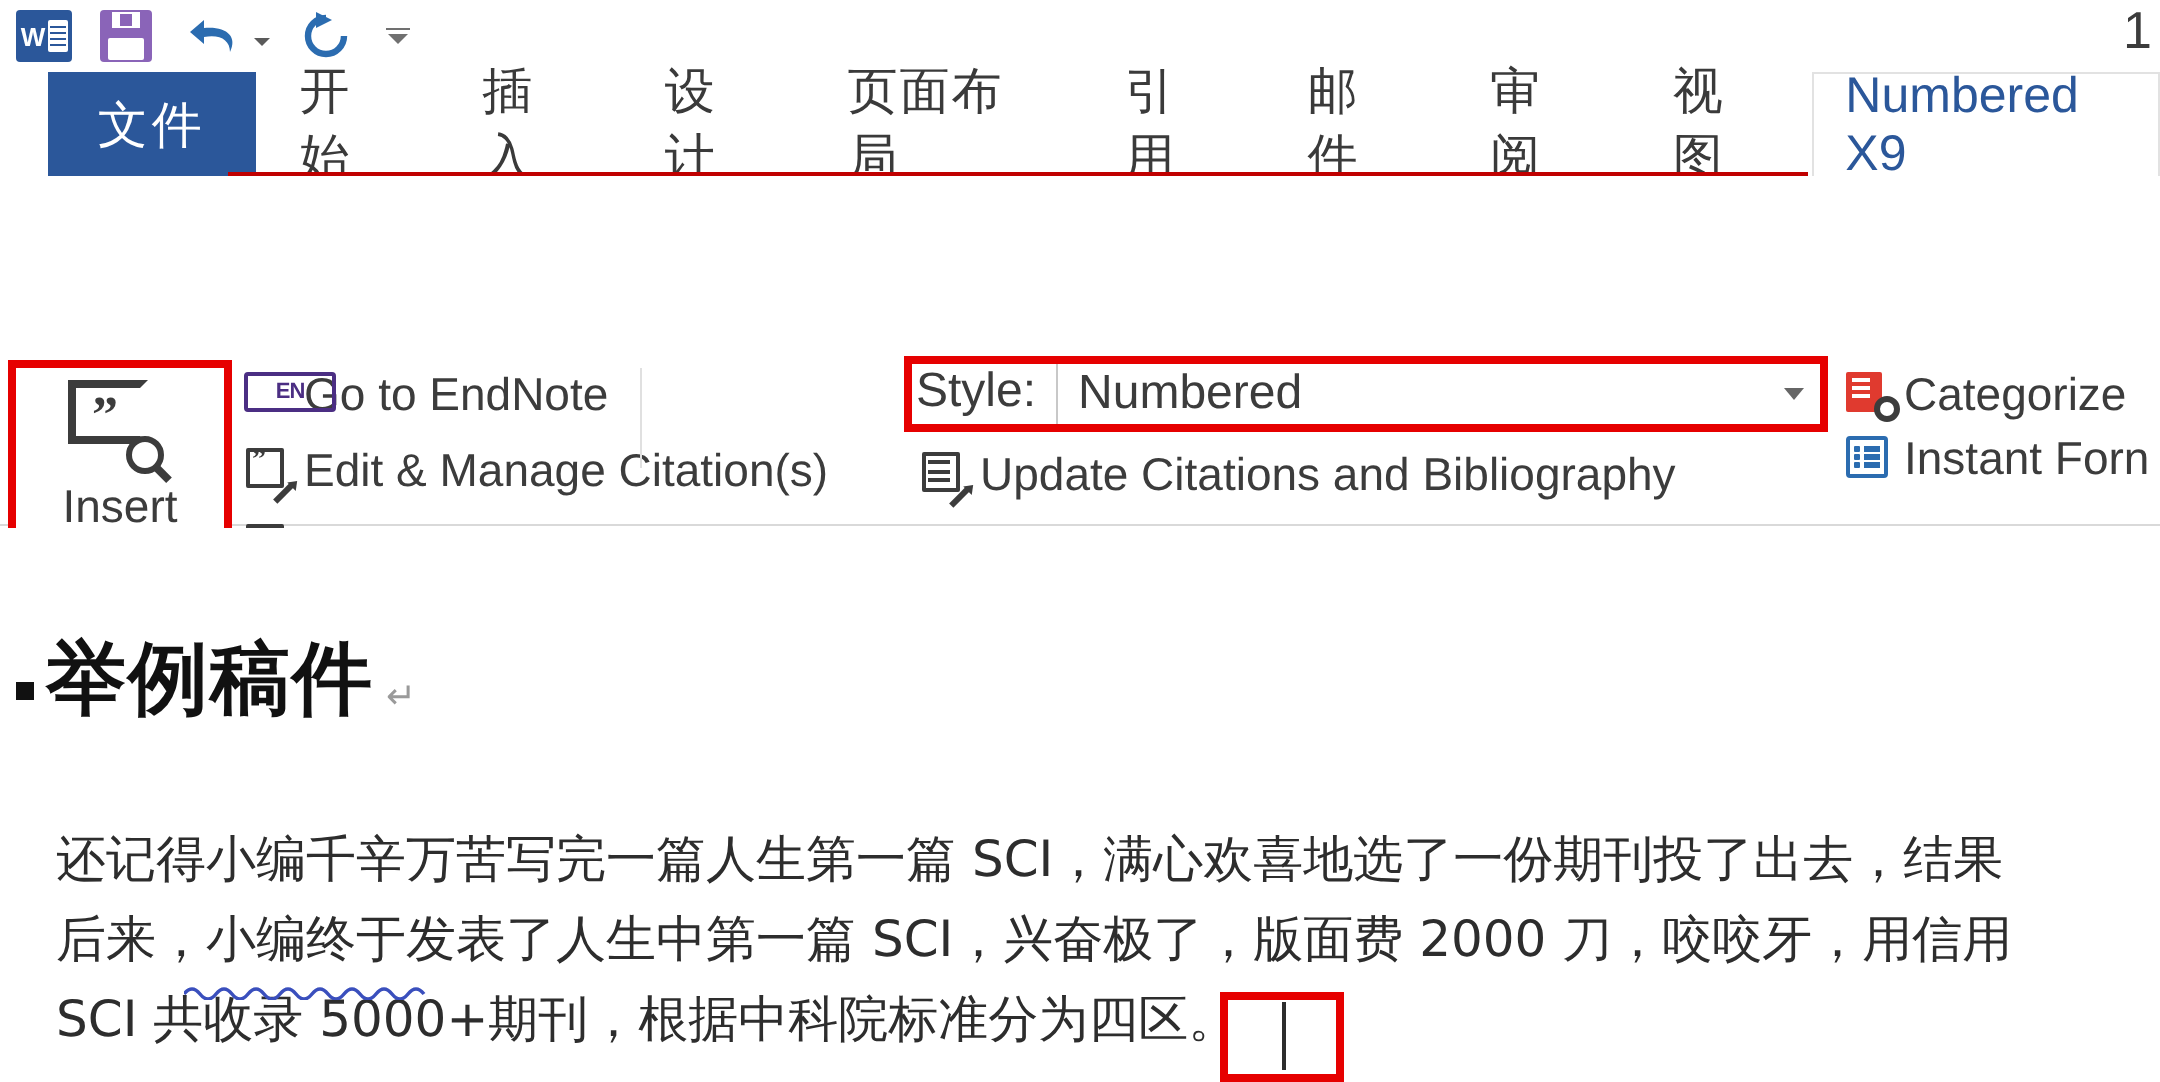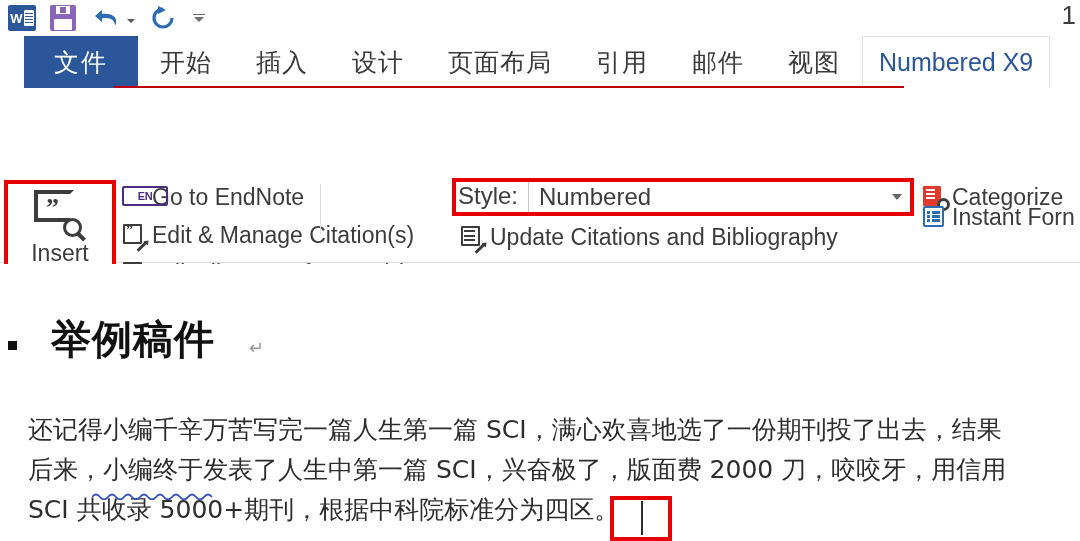--- a/index.html
+++ b/index.html
@@ -234,21 +234,21 @@
     width:0;height:0;border-left:5px solid transparent;border-right:5px solid transparent;
     border-top:6px solid #666; margin-right:8px;
   }
 
   
   .doc {
     position:absolute; left:0; top:264px; width:1080px; height:277px; background:#ffffff;
   }
   .doc-heading {
     position:absolute; left:8px; top:48px;
-    display:flex; align-items:center;gap:28px;
+    display:flex; align-items:center;
   }
   .bullet-sq { width:9px; height:9px; background:#111; margin-right:6px; margin-top:12px; }
   .doc-heading .h-txt {
     font-size:40px; font-weight:bold; color:#111;
     font-family:"DejaVu Sans", sans-serif; letter-spacing:1px;
   }
   .pilcrow {
     font-size:18px; color:#9a9a9a; margin-left:6px; margin-top:16px;
     font-family:"Liberation Sans", sans-serif;
   }
@@ -308,20 +308,21 @@
   </div>
 
   <div class="tabstrip">
     <div class="tab-file">文件</div>
     <div class="tab">开始</div>
     <div class="tab">插入</div>
     <div class="tab">设计</div>
     <div class="tab">页面布局</div>
     <div class="tab">引用</div>
     <div class="tab">邮件</div>
+    <div class="tab">审阅</div>
     <div class="tab">视图</div>
     <div class="tab active">Numbered X9</div>
   </div>
   <div class="tabstrip-underline"></div>
 
   <div class="ribbon">
 
     <div class="insert-citation">
       <div class="ic-icon">
         <div class="ic-q">
@@ -402,21 +403,21 @@
     </div>
 
     <div class="cmd" style="left:922px; top:92px;">
       <span class="ico">
         <span class="cat-ico"></span>
         <span class="cat-gear"></span>
       </span>
       <span class="txt">Categorize</span>
     </div>
 
-    <div class="cmd" style="left:922px; top:112px;">
+    <div class="cmd" style="left:922px; top:124px;">
       <span class="ico">
         <span class="grid-ico">
           <span class="r">
               <b></b>
               <s></s>
             </span>
           <span class="r">
               <b></b>
               <s></s>
             </span>

